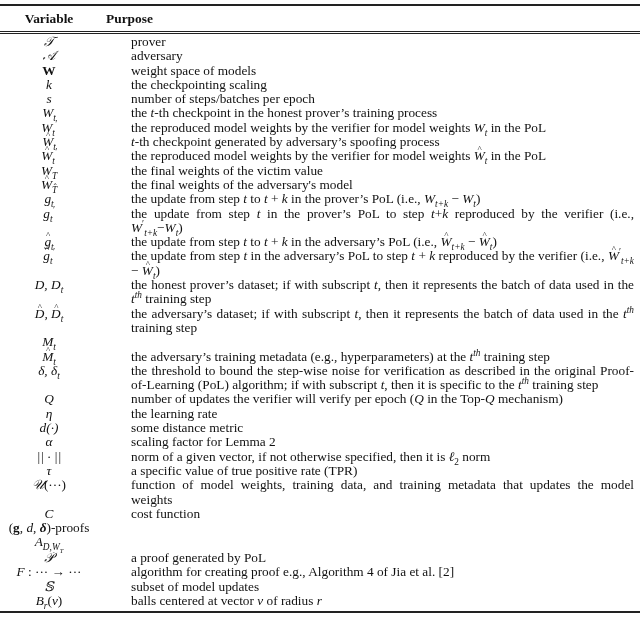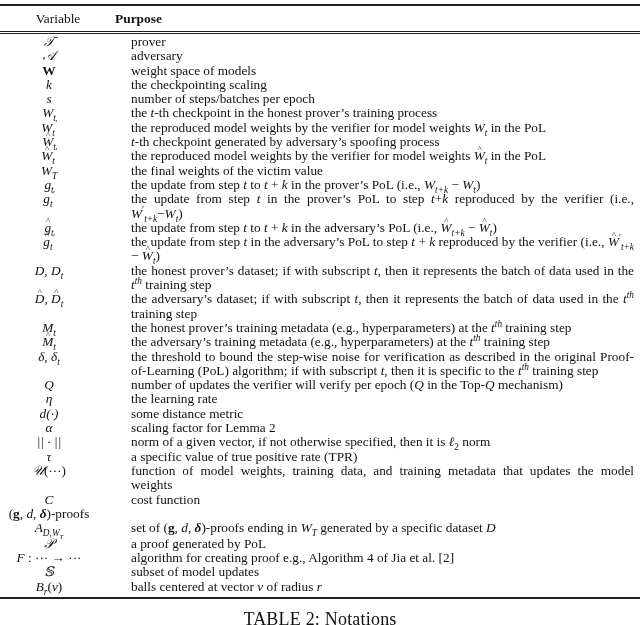--- a/index.html
+++ b/index.html
@@ -5,21 +5,21 @@
     html, body { margin: 0; padding: 0; background: #ffffff; }
     body {
       width: 640px; height: 625px; overflow: hidden;
       font-family: "Liberation Serif", "DejaVu Serif", serif;
       color: #111111;
       position: relative;
     }
     .table-wrap { position: absolute; left: 0; top: 2px; width: 640px; }
     .rule-top { height: 2px; background: #222; margin-top: 2px; }
     .header { display: flex; height: 25px; align-items: center; font-weight: bold; font-size: 13.4px; }
-    .header .c-var { font-weight: normal; margin-left: 9px; }
+    .header .c-var { font-weight: bold; }
     .rule-double { border-top: 1px solid #222; border-bottom: 1px solid #222; height: 1px; }
     .rows { padding-top: 1px; }
     .row { display: flex; font-size: 13.3px; line-height: 14.3px; }
     .c-var { width: 98px; text-align: center; flex: 0 0 98px; white-space: nowrap; font-style: italic; }
     .c-var .up { font-style: normal; }
     .c-var b { font-style: normal; }
     .c-purpose { flex: 1 1 auto; padding-left: 8px; padding-right: 6px; text-align: justify; margin-left: 25px; }
     .c-purpose i { font-style: italic; }
     .h-purpose { padding-left: 8px; }
     sub, sup { font-size: 70%; line-height: 0; }
@@ -75,20 +75,24 @@
       </div>
     <div class="row">
         <div class="c-var"><span class="hat">W</span><sub>t</sub><sup>′</sup></div>
         <div class="c-purpose">the reproduced model weights by the verifier for model weights <i><span class="hat">W</span><sub>t</sub></i> in the PoL</div>
       </div>
     <div class="row">
         <div class="c-var">W<sub>T</sub></div>
         <div class="c-purpose">the final weights of the victim value</div>
       </div>
     <div class="row">
+        <div class="c-var"><span class="hat">W</span><sub>T̂</sub></div>
+        <div class="c-purpose">the final weights of the adversary's model</div>
+      </div>
+    <div class="row">
         <div class="c-var">g<sub>t</sub></div>
         <div class="c-purpose">the update from step <i>t</i> to <i>t</i> + <i>k</i> in the prover’s PoL (i.e., <i>W<sub>t+k</sub></i> − <i>W<sub>t</sub></i>)</div>
       </div>
     <div class="row">
         <div class="c-var">g<sub>t</sub><sup>′</sup></div>
         <div class="c-purpose">the update from step <i>t</i> in the prover’s PoL to step <i>t</i>+<i>k</i> reproduced by the verifier (i.e., <i>W</i><sup>′</sup><sub><i>t+k</i></sub>−<i>W<sub>t</sub></i>)</div>
       </div>
     <div class="row">
         <div class="c-var"><span class="hat">g</span><sub>t</sub></div>
         <div class="c-purpose">the update from step <i>t</i> to <i>t</i> + <i>k</i> in the adversary’s PoL (i.e., <i><span class="hat">W</span><sub>t+k</sub></i> − <i><span class="hat">W</span><sub>t</sub></i>)</div>
@@ -100,21 +104,20 @@
     <div class="row">
         <div class="c-var">D, D<sub>t</sub></div>
         <div class="c-purpose">the honest prover’s dataset; if with subscript <i>t</i>, then it represents the batch of data used in the <i>t<sup>th</sup></i> training step</div>
       </div>
     <div class="row">
         <div class="c-var"><span class="hat">D</span>, <span class="hat">D</span><sub>t</sub></div>
         <div class="c-purpose">the adversary’s dataset; if with subscript <i>t</i>, then it represents the batch of data used in the <i>t<sup>th</sup></i> training step</div>
       </div>
     <div class="row">
         <div class="c-var">M<sub>t</sub></div>
-        <div class="c-purpose">the honest prover’s training metadata (e.g., hyperparameters) at the <i>t<sup>th</sup></i> training step</div>
       </div>
     <div class="row">
         <div class="c-var"><span class="hat">M</span><sub>t</sub></div>
         <div class="c-purpose">the adversary’s training metadata (e.g., hyperparameters) at the <i>t<sup>th</sup></i> training step</div>
       </div>
     <div class="row">
         <div class="c-var">δ, δ<sub>t</sub></div>
         <div class="c-purpose">the threshold to bound the step-wise noise for verification as described in the original Proof-of-Learning (PoL) algorithm; if with subscript <i>t</i>, then it is specific to the <i>t<sup>th</sup></i> training step</div>
       </div>
     <div class="row">
@@ -147,21 +150,20 @@
       </div>
     <div class="row">
         <div class="c-var">C</div>
         <div class="c-purpose">cost function</div>
       </div>
     <div class="row">
         <div class="c-var"><span class="up">(<b>g</b>, </span>d<span class="up">, </span><b><i>δ</i></b><span class="up">)-proofs</span></div>
       </div>
     <div class="row">
         <div class="c-var">A<sub>D,W<sub>T</sub></sub></div>
-        <div class="c-purpose">set of (<b>g</b>, <i>d</i>, <b><i>δ</i></b>)-proofs ending in <i>W<sub>T</sub></i> generated by a specific dataset <i>D</i></div>
       </div>
     <div class="row">
         <div class="c-var"><span style="font-family:'DejaVu Serif',serif;">𝒫</span></div>
         <div class="c-purpose">a proof generated by PoL</div>
       </div>
     <div class="row">
         <div class="c-var">F <span class="up">: ··· → ···</span></div>
         <div class="c-purpose">algorithm for creating proof e.g., Algorithm 4 of Jia et al. [2]</div>
       </div>
     <div class="row">

